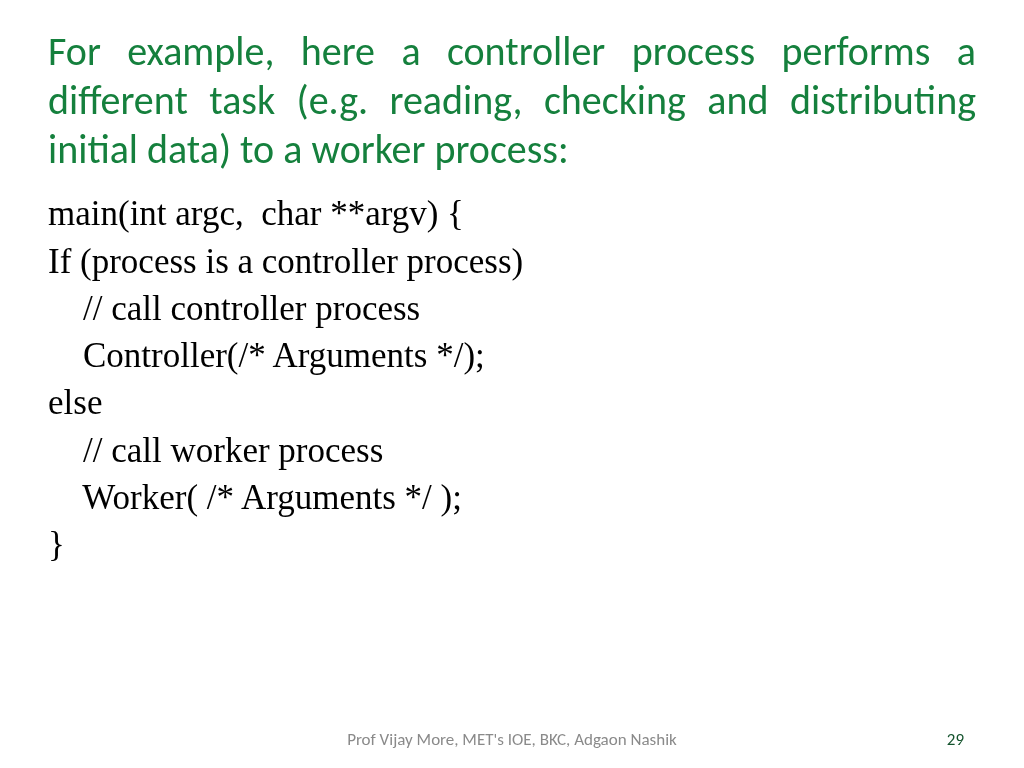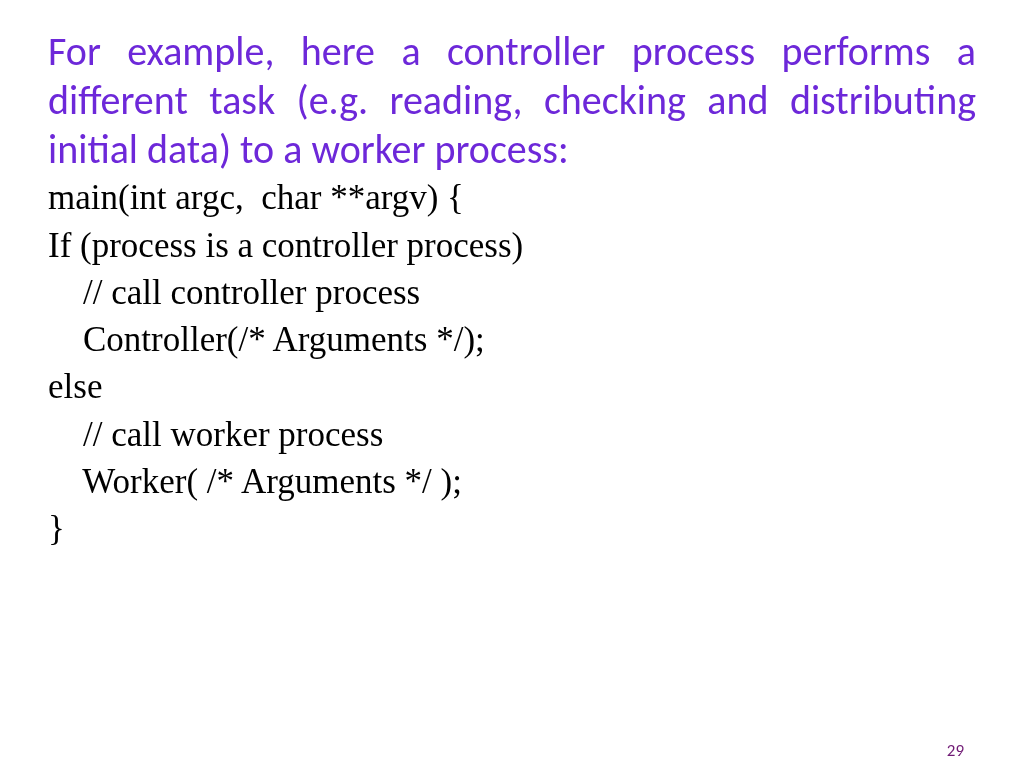--- a/index.html
+++ b/index.html
@@ -17,24 +17,24 @@
     }
     .slide {
       width: 100%;
       height: 100%;
       padding: 28px 48px 0 48px;
       position: relative;
     }
     .body-text {
       font-size: 40px;
       line-height: 1.22;
-      color: #6d28d9;
+      color: #15803d;
       text-align: justify;
       text-justify: inter-word;
-      margin-bottom: 0;
+      margin-bottom: 16px;
     }
     .code-block {
       font-family: Liberation Serif, serif;
       font-size: 35px;
       line-height: 1.35;
       color: #000000;
       white-space: pre;
     }
     .footer {
       position: absolute;
@@ -47,32 +47,33 @@
     }
     .footer-text {
       font-size: 17px;
       color: #8a8a8a;
       text-align: center;
     }
     .page-number {
       position: absolute;
       right: 60px;
       font-size: 17px;
-      color: #701a75;
+      color: #14532d;
     }
   </style>
 </head>
 <body>
 
 <div class="slide">
   <p class="body-text">For example, here a controller process performs a different task (e.g. reading, checking and distributing initial data) to a worker process:</p>
   <div class="code-block">main(int argc,  char **argv) {
 If (process is a controller process)
     // call controller process
     Controller(/* Arguments */);
 else
     // call worker process
     Worker( /* Arguments */ );
 }</div>
   <div class="footer">
+    <span class="footer-text">Prof Vijay More, MET's IOE, BKC, Adgaon Nashik</span>
     <span class="page-number">29</span>
   </div>
 </div>
 
 </body></html>

